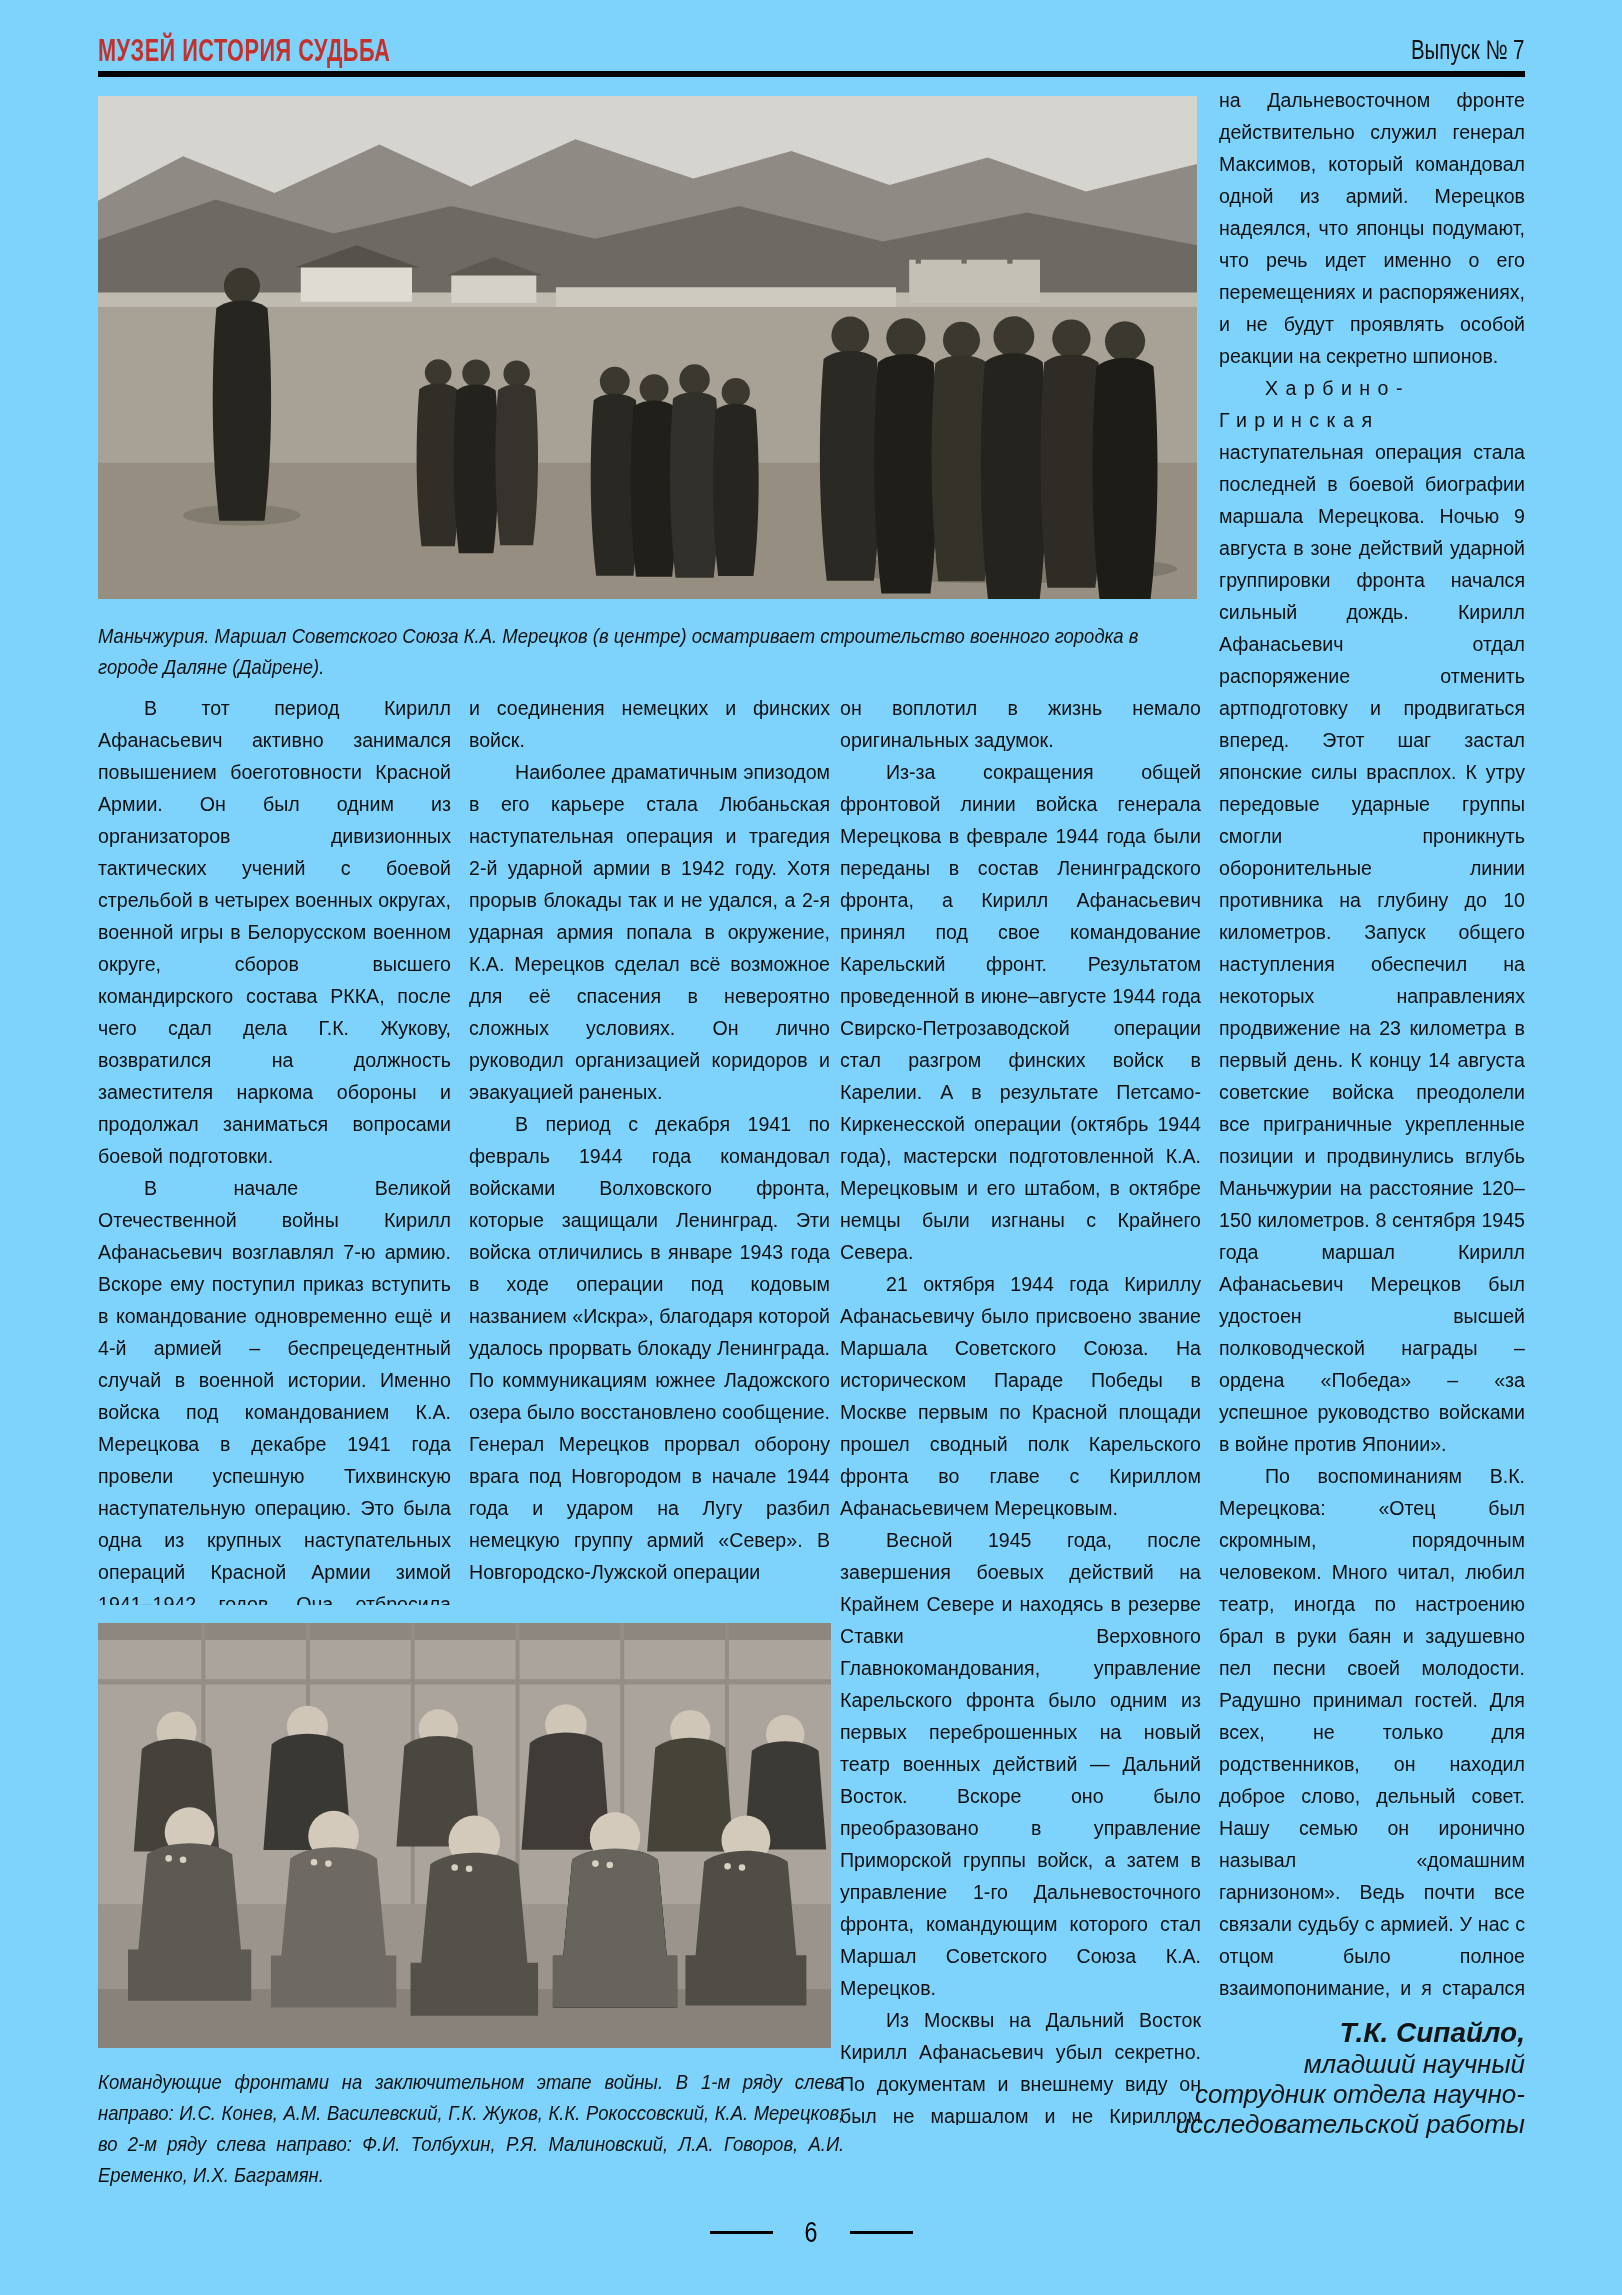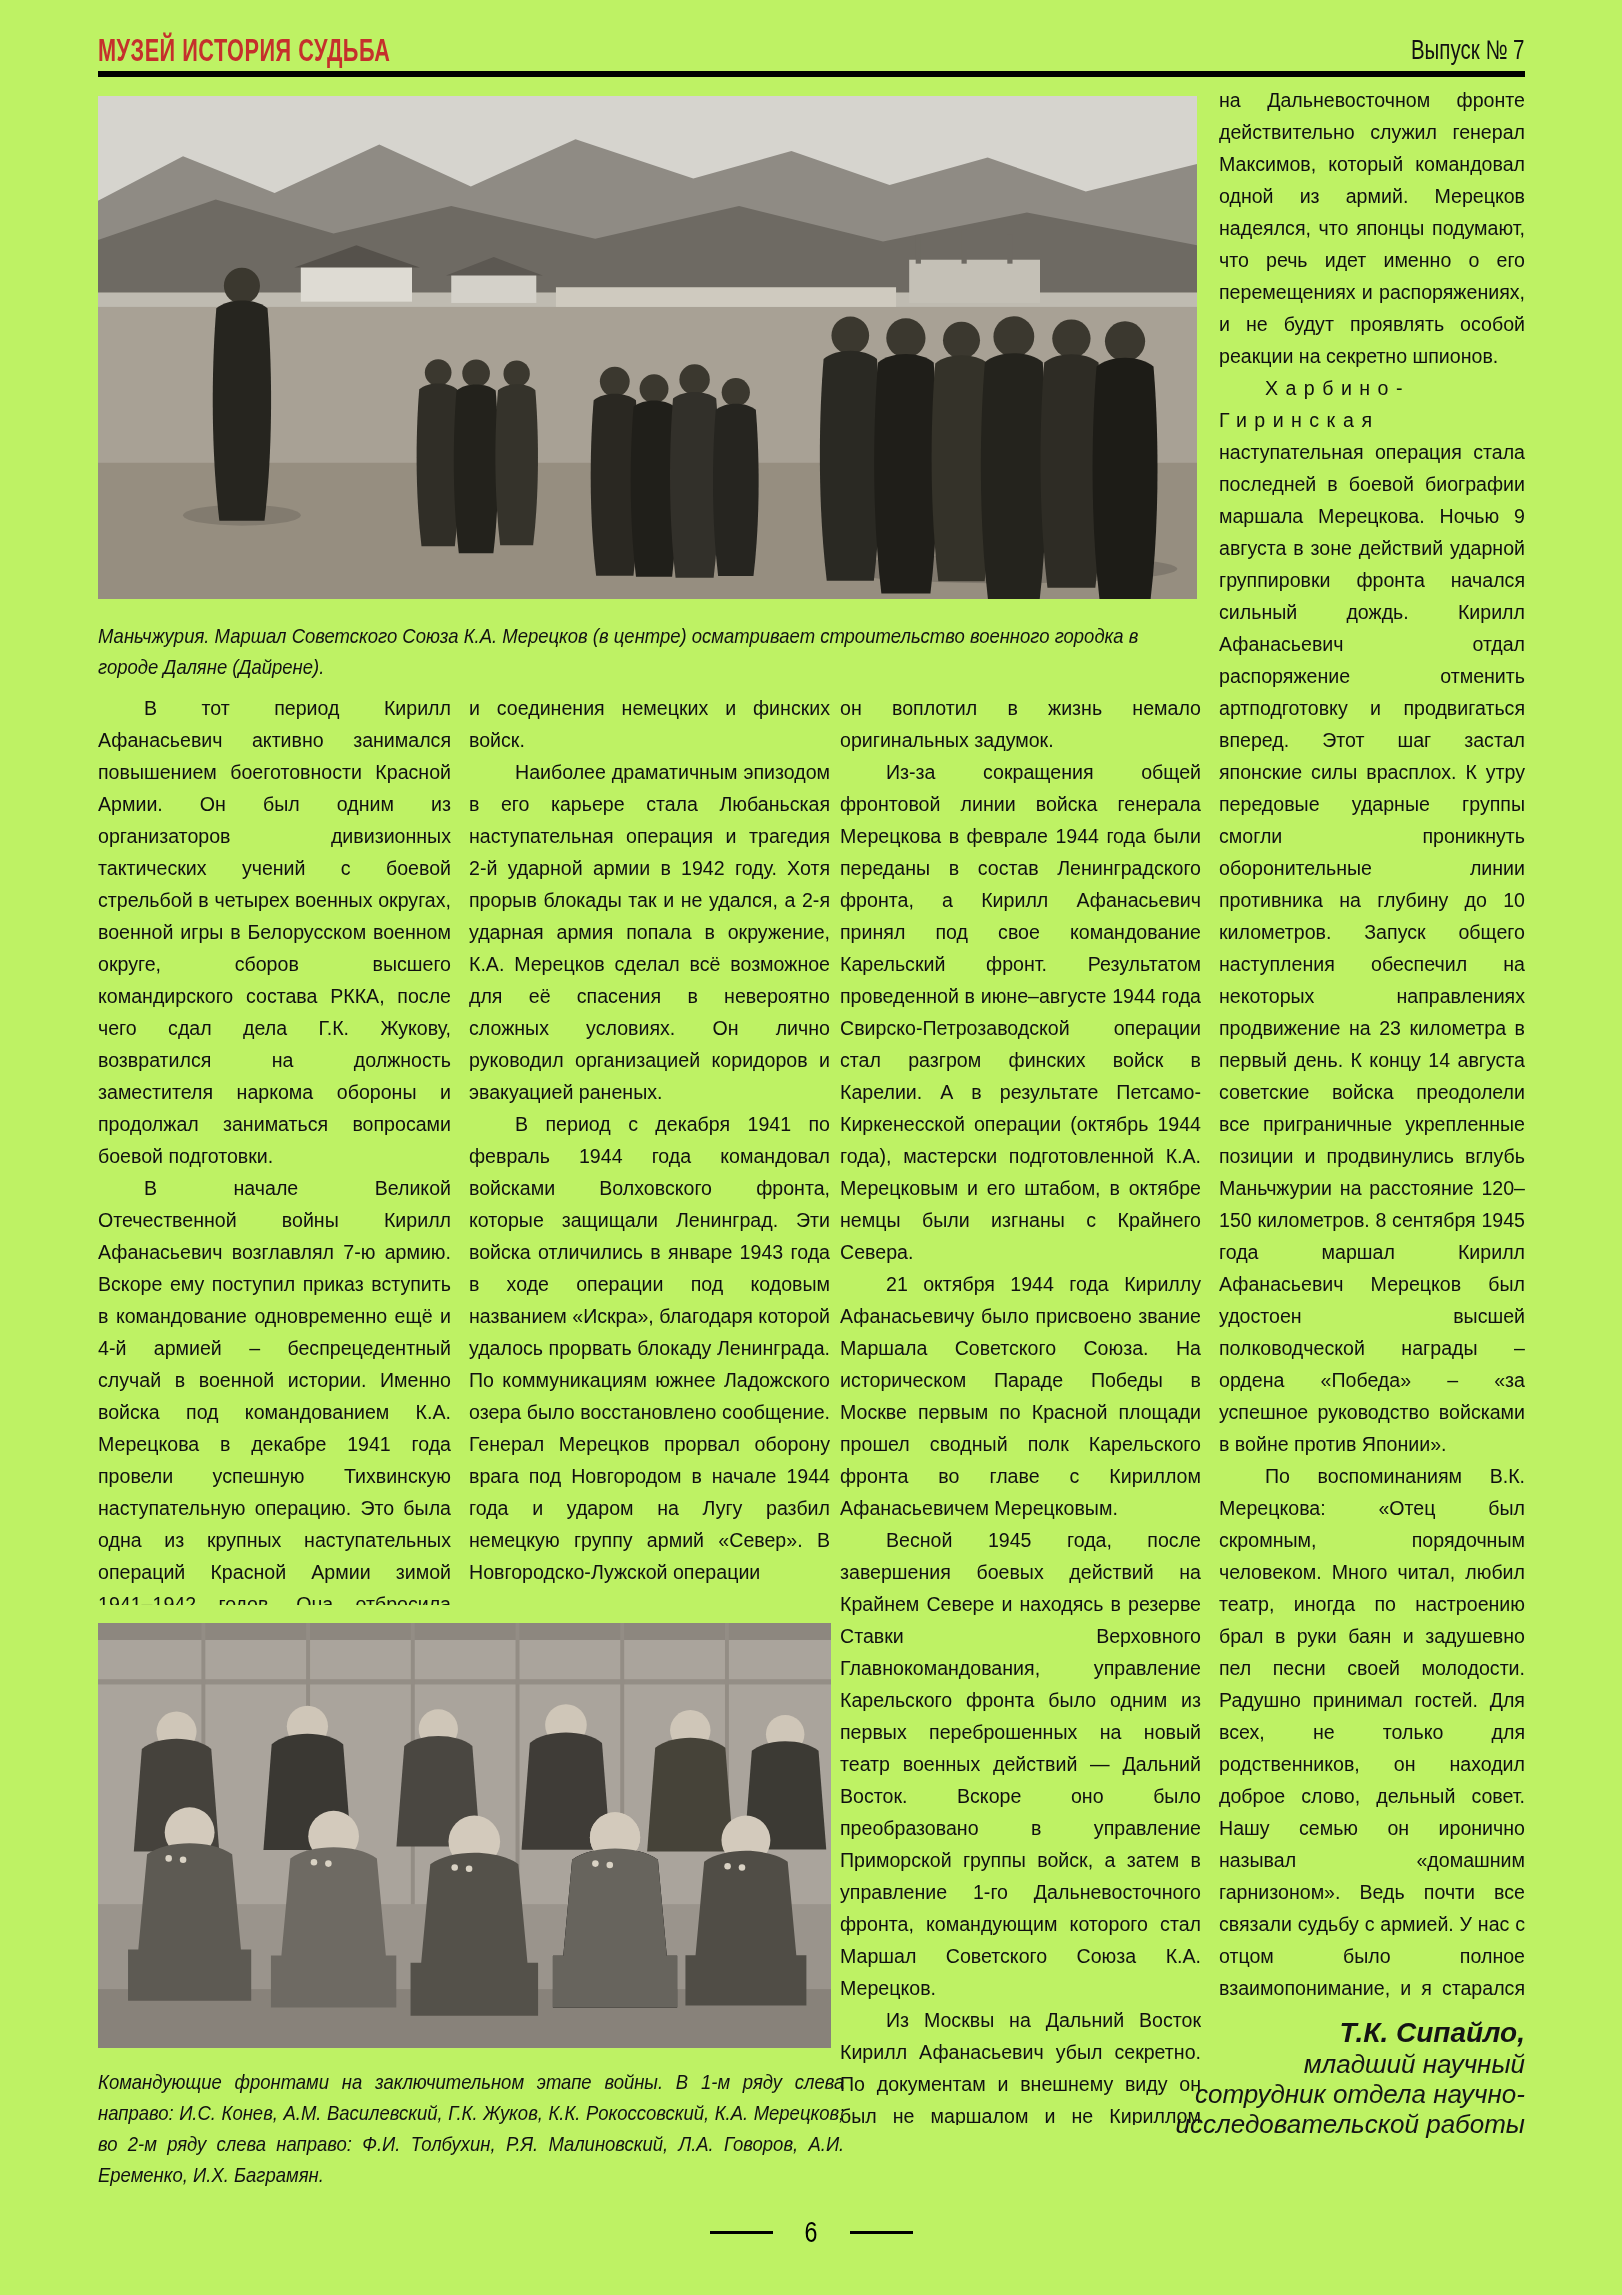--- a/index.html
+++ b/index.html
@@ -1,17 +1,17 @@
 <!DOCTYPE html>
 <html style="font-size:10.5px"><head>
 <meta charset="utf-8">
 <style>
   html,body{margin:0;padding:0;background:#555;}
   .page{
-    position:relative;width:1623px;height:2295px;background:#bef264;
+    position:relative;width:1623px;height:2295px;background:#7dd3fc;
     font-family:"Liberation Sans",sans-serif;color:#141414;overflow:hidden;
   }
   
   .masthead{
     position:absolute;left:98px;top:33px;font-size:31px;font-weight:bold;
     color:#c5302c;white-space:nowrap;transform:scaleX(0.70);transform-origin:left top;
     letter-spacing:0.7px;
   }
   .issue{
     position:absolute;right:98px;top:35px;font-size:27px;color:#111;

